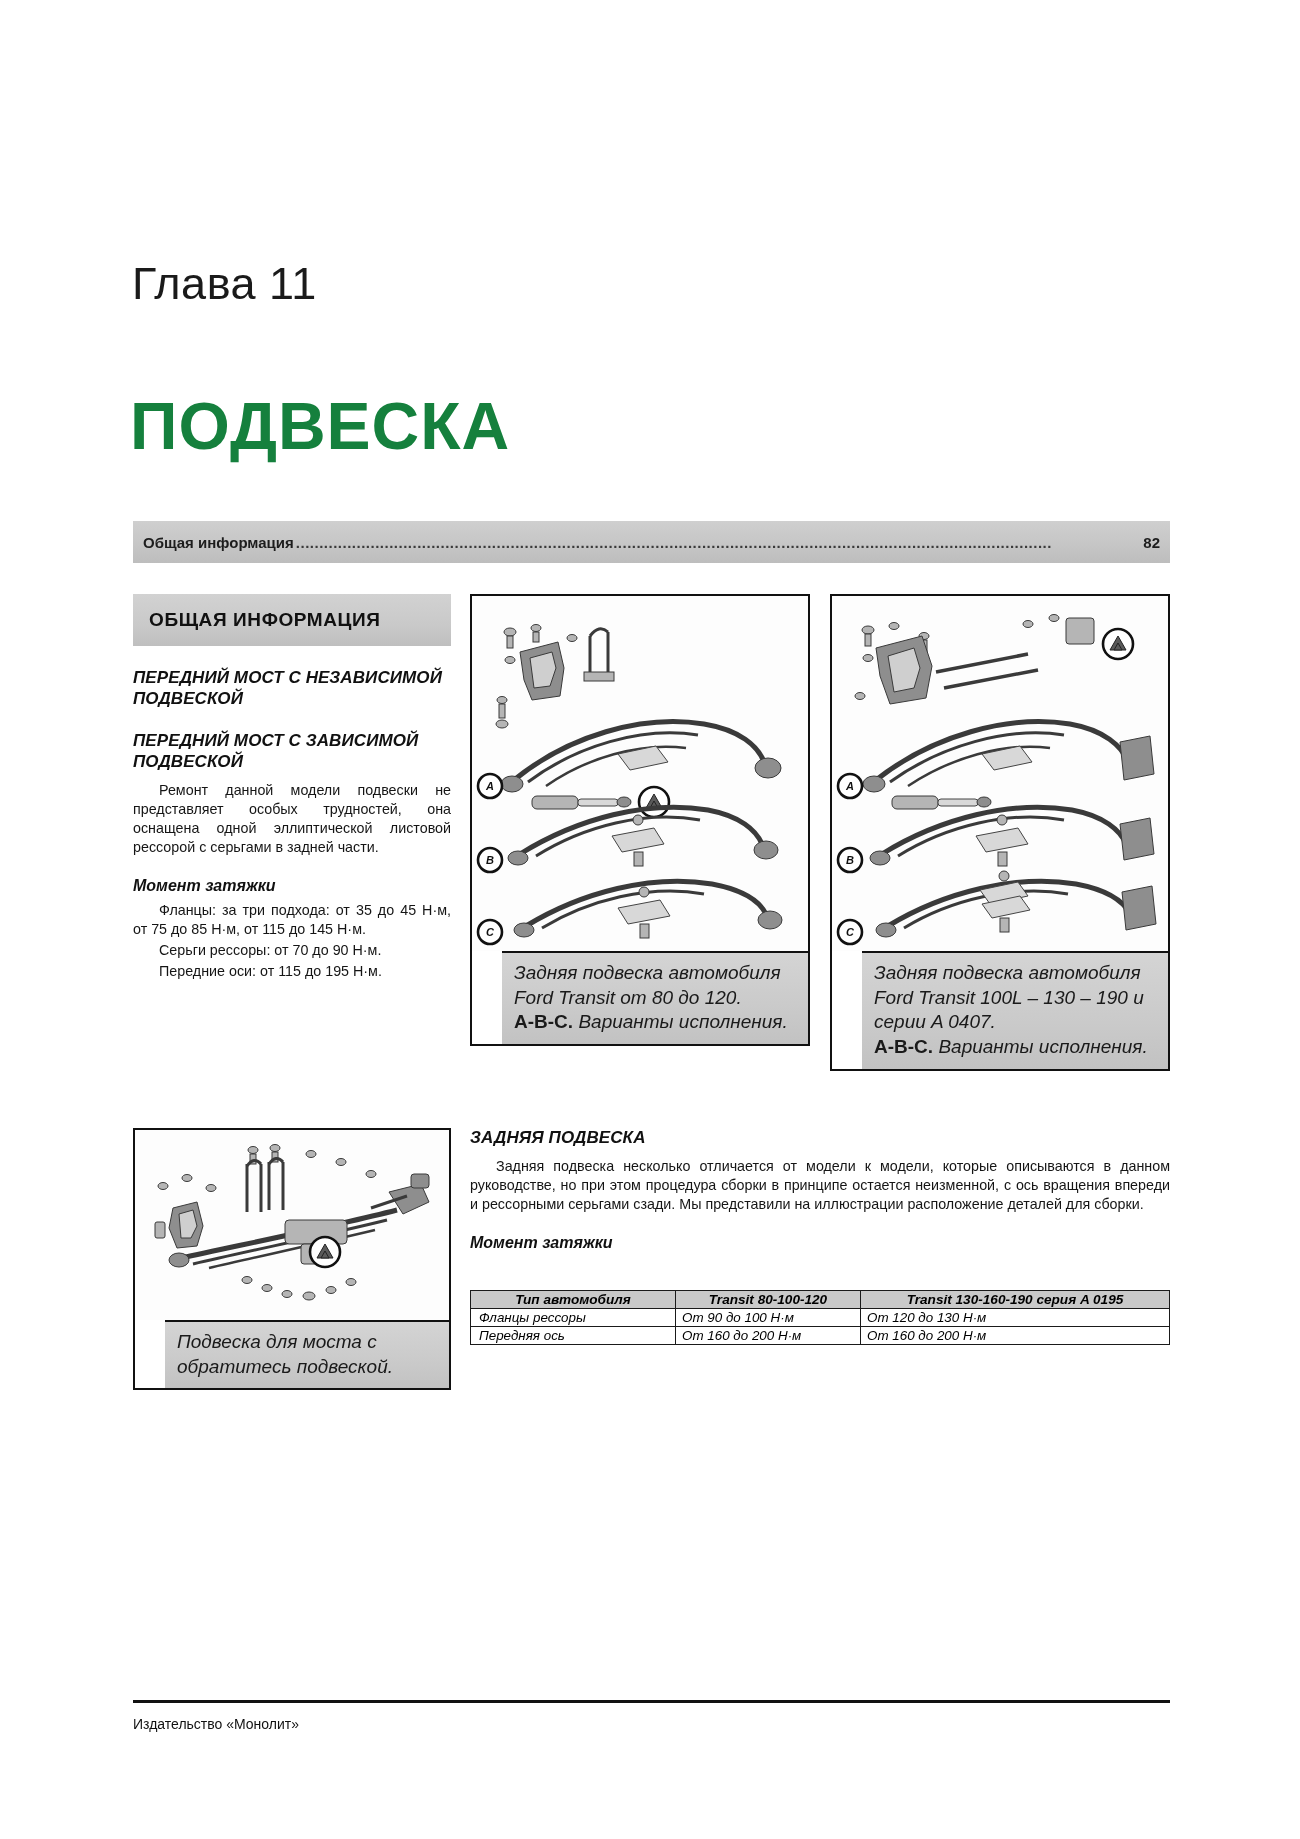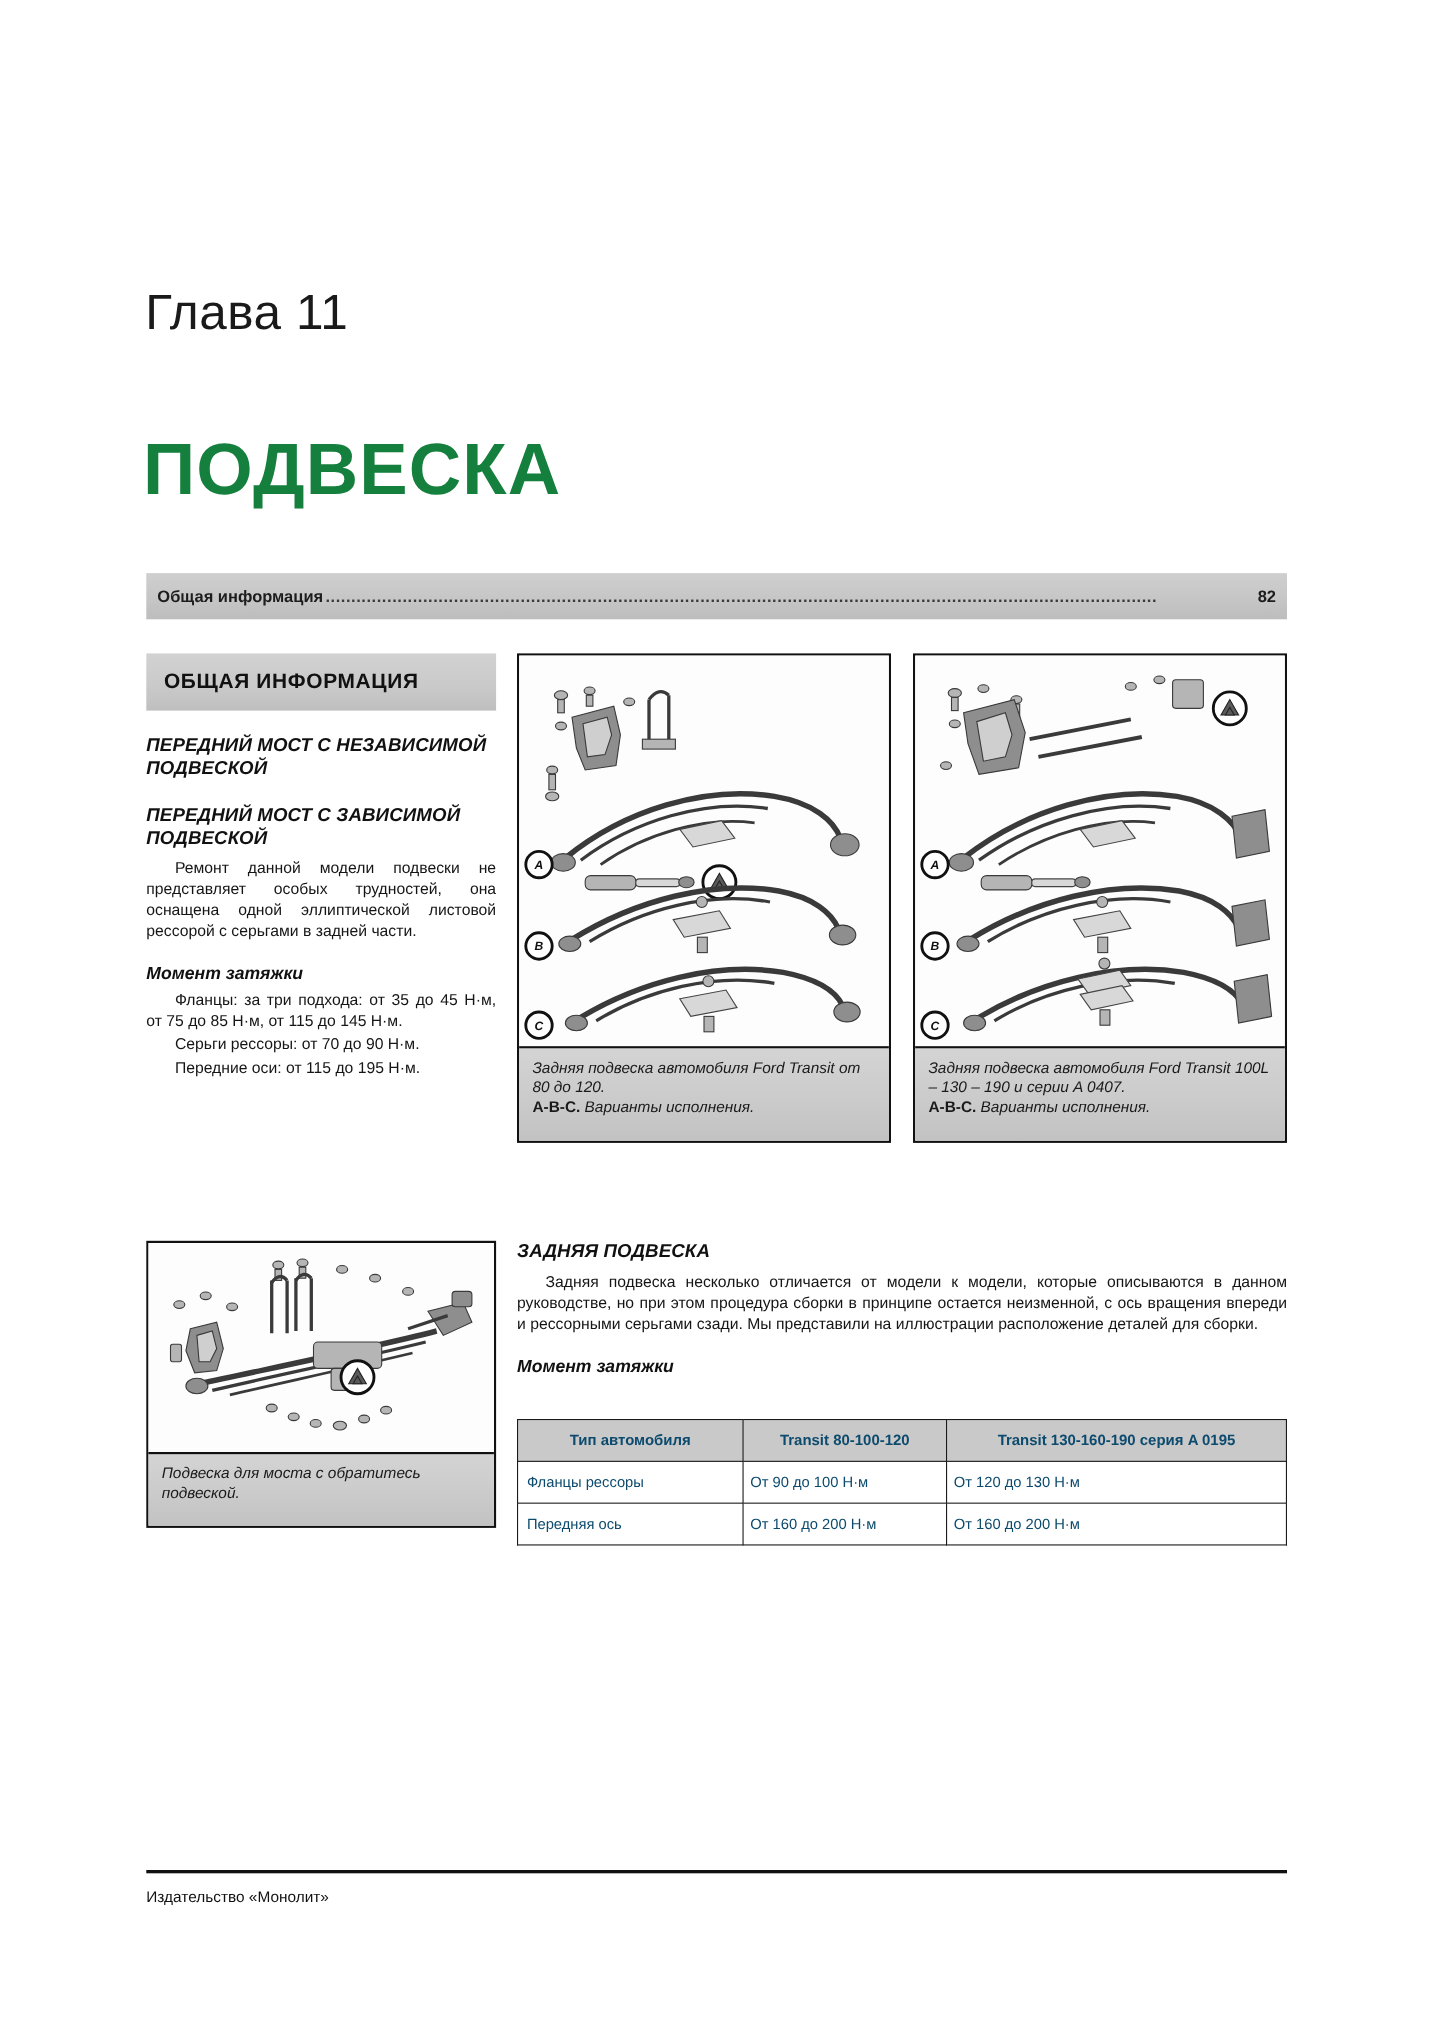--- a/index.html
+++ b/index.html
@@ -38,31 +38,31 @@
 
   p.body{font-size:14.3px;line-height:1.33;text-align:justify;margin:0 0 2px 0;
          text-indent:26px;color:#151515;}
   p.body.cont{text-indent:26px;}
 
   
   .fig{border:2px solid #111;background:#fff;box-sizing:border-box;}
   .fig-art{background:#fdfdfd;position:relative;overflow:hidden;}
   .fig-cap{border-top:2px solid #111;
            background:linear-gradient(180deg,#d4d4d4 0%,#cacaca 60%,#c2c2c2 100%);
-           padding:8px 10px 21px 12px;font-size:14px;font-style:italic;line-height:1.3;color:#1a1a1a;}
+           padding:8px 10px 9px 12px;font-size:19px;font-style:italic;line-height:1.3;color:#1a1a1a;margin-left:30px;}
   .fig-cap b{font-style:normal;font-weight:bold;}
 
   #fig-rear-1{position:absolute;left:470px;top:594px;width:340px;}
   #fig-rear-2{position:absolute;left:830px;top:594px;width:340px;}
   #fig-front{position:absolute;left:133px;top:1128px;width:318px;}
 
   
   table.torque{position:absolute;left:470px;top:1290px;width:700px;border-collapse:collapse;
                font-size:13.4px;}
-  table.torque th,table.torque td{border:1.6px solid #1a1a1a;padding:11px 6px;color:#0c4a6e;}
+  table.torque th,table.torque td{border:1.6px solid #1a1a1a;padding:1px 6px;color:#000000;font-style:italic;}
   table.torque thead th{background:#c9c9c9;font-weight:bold;text-align:center;font-size:13.6px;}
   table.torque thead th.first{text-align:center;}
   table.torque td.rowhdr{font-weight:normal;text-align:left;padding-left:8px;width:190px;}
   table.torque td.val{text-align:left;font-weight:normal;}
   table.torque col.c2{width:185px;}
 
   
   .footer-rule{position:absolute;left:133px;top:1700px;width:1037px;height:3px;background:#111;}
   .footer-text{position:absolute;left:133px;top:1716px;font-size:14px;color:#111;}
 

